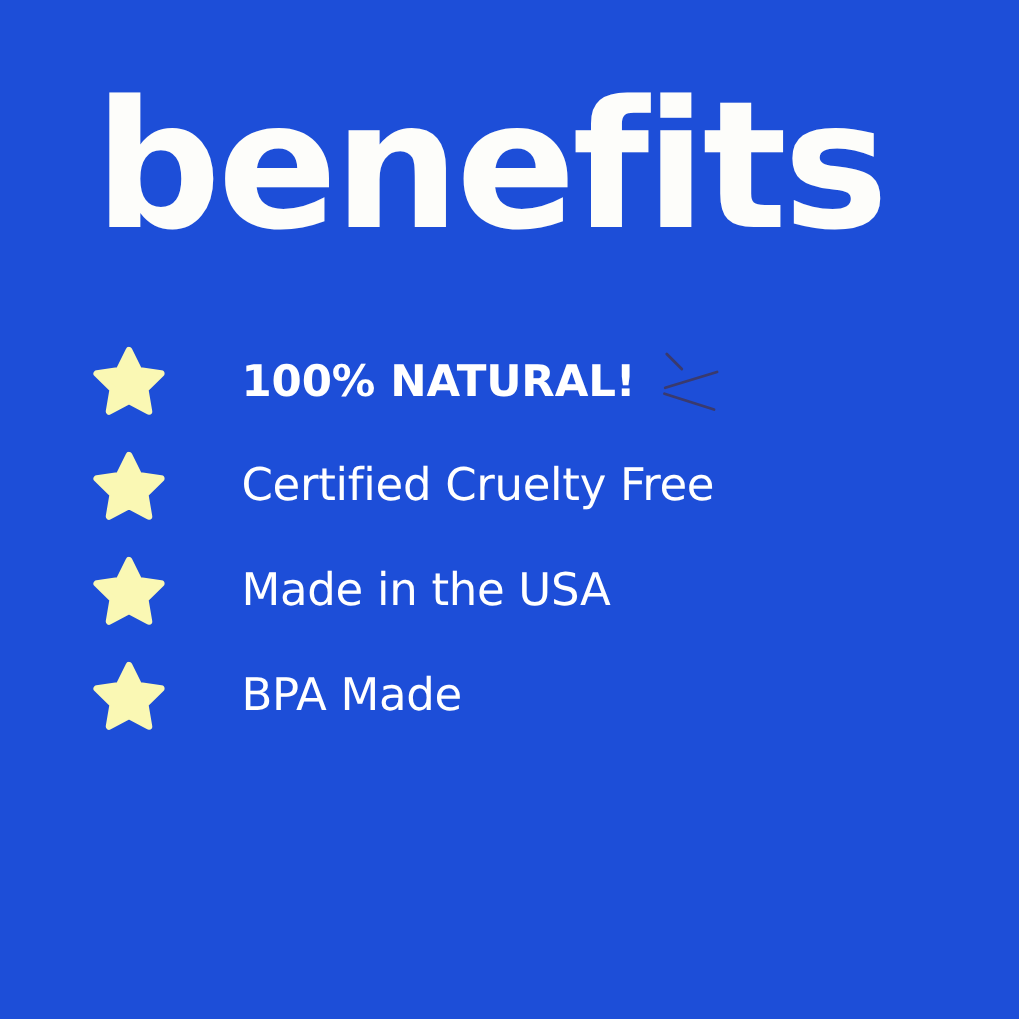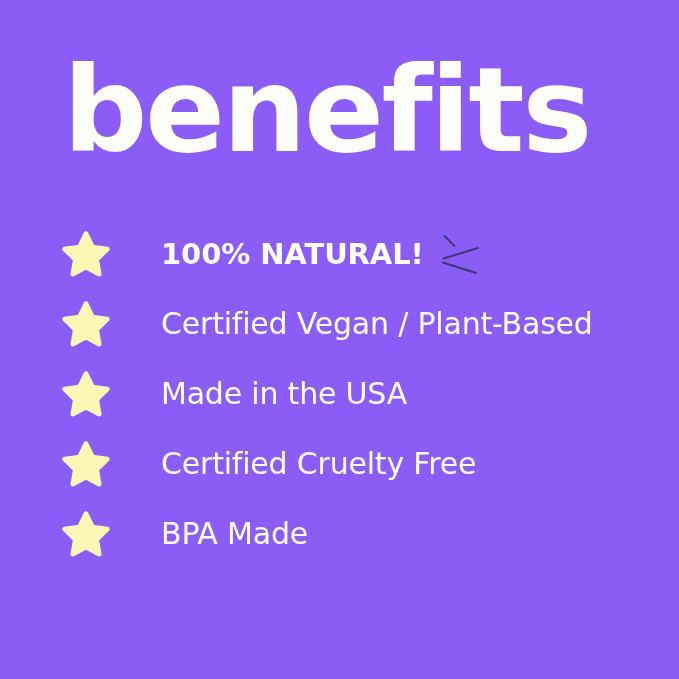--- a/index.html
+++ b/index.html
@@ -12,21 +12,21 @@
     height: 679px;
     overflow: hidden;
     font-family: "DejaVu Sans", "Liberation Sans", sans-serif;
     background: #ffffff;
   }
 
   #panel {
     position: relative;
     width: 679px;
     height: 679px;
-    background: #8b5cf6;
+    background: #1d4ed8;
     box-sizing: border-box;
     overflow: hidden;
   }
 
   
   #title {
     position: absolute;
     left: 63px;
     top: 51px;
     color: #fdfdfa;
@@ -123,51 +123,43 @@
         <svg viewBox="0 0 52 48" xmlns="http://www.w3.org/2000/svg">
           <g stroke="#3a3a6e" stroke-width="1.9" stroke-linecap="round" fill="none">
             <line x1="17.5" y1="16.0" x2="7.5" y2="6.0"></line>
             <line x1="41.0" y1="18.0" x2="6.5" y2="28.5"></line>
             <line x1="39.0" y1="43.0" x2="6.0" y2="32.5"></line>
           </g>
         </svg>
       </span>
     </div>
 
+
     <div class="row">
       <span class="star-wrap">
         <svg viewBox="0 0 48 46" xmlns="http://www.w3.org/2000/svg">
           <path d="M24 2.6 L30.6 16.0 L45.4 18.1 L34.7 28.5 L37.2 43.2 L24 36.2 L10.8 43.2 L13.3 28.5 L2.6 18.1 L17.4 16.0 Z" fill="#faf8b4" stroke="#faf8b4" stroke-width="4.6" stroke-linejoin="round"></path>
         </svg>
       </span>
-      <span class="row-label">Certified Vegan / Plant-Based</span>
+      <span class="row-label">Certified Cruelty Free</span>
     </div>
 
     <div class="row">
       <span class="star-wrap">
         <svg viewBox="0 0 48 46" xmlns="http://www.w3.org/2000/svg">
           <path d="M24 2.6 L30.6 16.0 L45.4 18.1 L34.7 28.5 L37.2 43.2 L24 36.2 L10.8 43.2 L13.3 28.5 L2.6 18.1 L17.4 16.0 Z" fill="#faf8b4" stroke="#faf8b4" stroke-width="4.6" stroke-linejoin="round"></path>
         </svg>
       </span>
       <span class="row-label">Made in the USA</span>
     </div>
 
     <div class="row">
       <span class="star-wrap">
         <svg viewBox="0 0 48 46" xmlns="http://www.w3.org/2000/svg">
           <path d="M24 2.6 L30.6 16.0 L45.4 18.1 L34.7 28.5 L37.2 43.2 L24 36.2 L10.8 43.2 L13.3 28.5 L2.6 18.1 L17.4 16.0 Z" fill="#faf8b4" stroke="#faf8b4" stroke-width="4.6" stroke-linejoin="round"></path>
         </svg>
       </span>
-      <span class="row-label">Certified Cruelty Free</span>
-    </div>
-
-    <div class="row">
-      <span class="star-wrap">
-        <svg viewBox="0 0 48 46" xmlns="http://www.w3.org/2000/svg">
-          <path d="M24 2.6 L30.6 16.0 L45.4 18.1 L34.7 28.5 L37.2 43.2 L24 36.2 L10.8 43.2 L13.3 28.5 L2.6 18.1 L17.4 16.0 Z" fill="#faf8b4" stroke="#faf8b4" stroke-width="4.6" stroke-linejoin="round"></path>
-        </svg>
-      </span>
       <span class="row-label">BPA Made</span>
     </div>
 
 
   </div>
 </div>
 
 </body></html>

